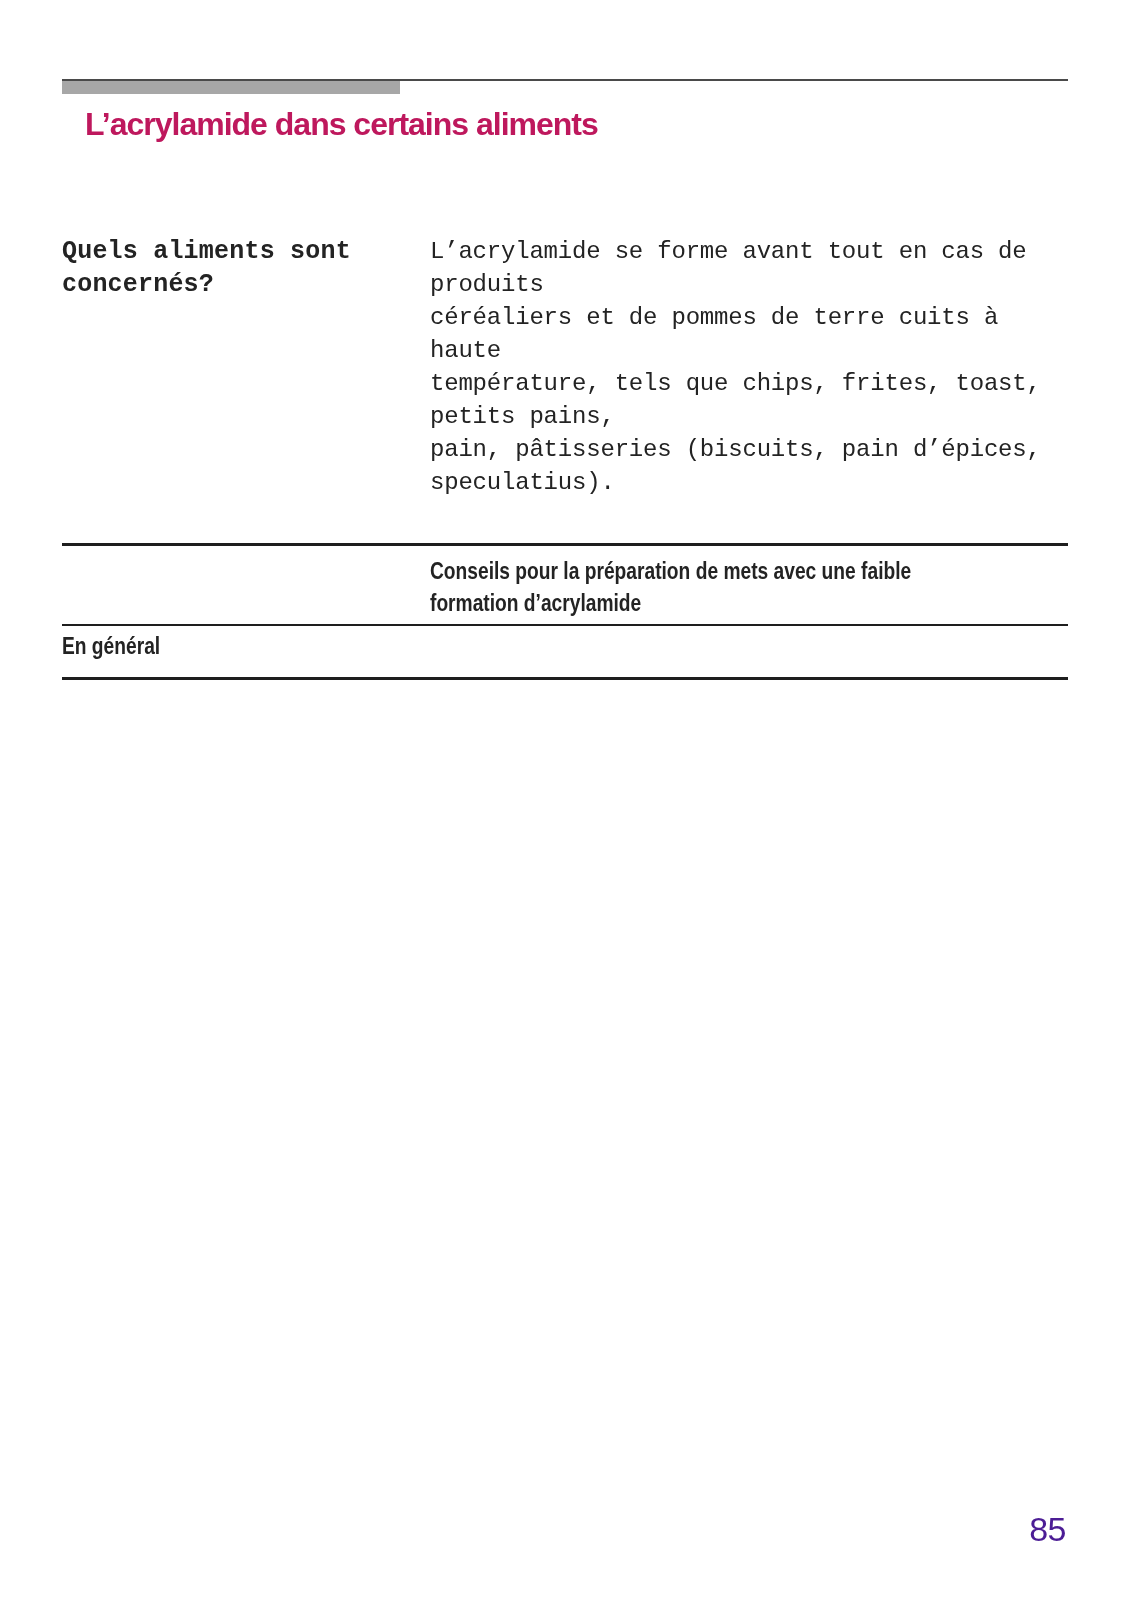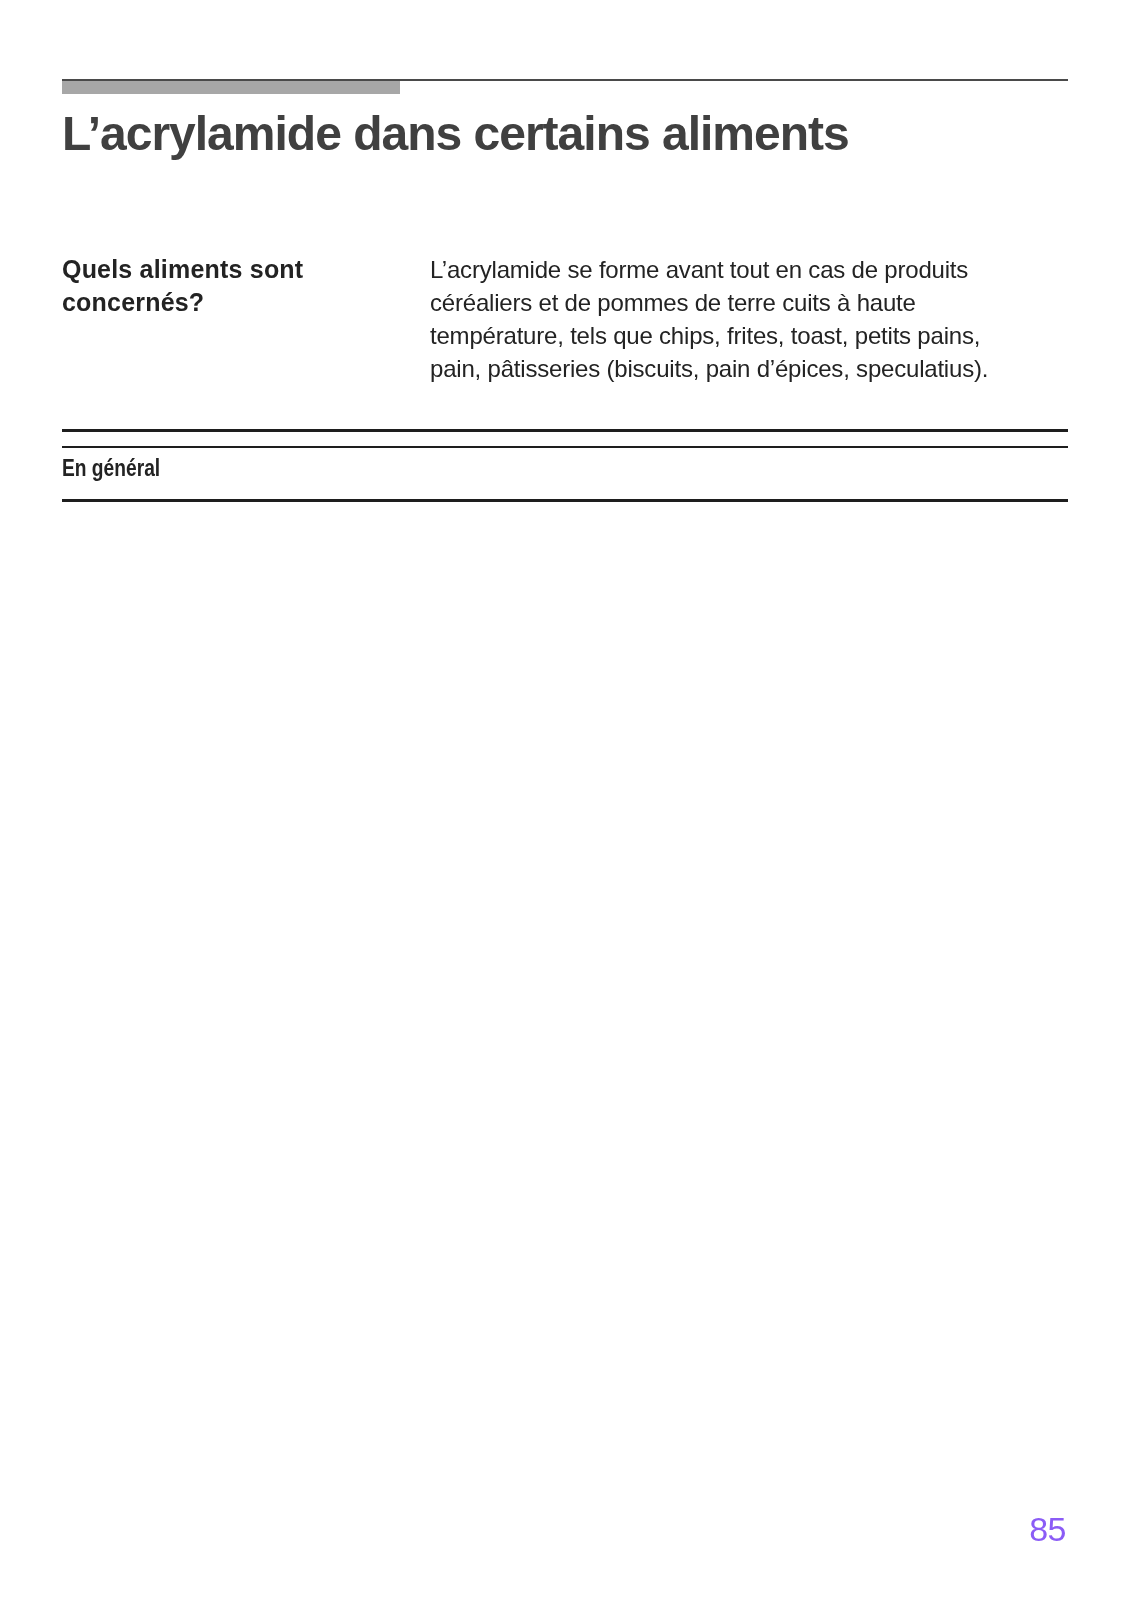--- a/index.html
+++ b/index.html
@@ -23,30 +23,30 @@
     color: var(--text);
     overflow: hidden;
   }
 
   
   .topbar { margin: 0 62px; padding-top: 79px; }
   .thin-rule { height: 2px; background: var(--top-rule); }
   .gray-bar { height: 13px; width: 338px; background: var(--bar-gray); }
 
   .title {
-    margin: 12px 62px 0;
-    font-size: 48px;
+    margin: 12px 85px 0;
+    font-size: 32px;
     font-weight: 700;
     letter-spacing: -1px;
     line-height: 1.15;
-    color: #404040;
+    color: #be185d;
   }
 
   
-  .intro { display: flex; margin: 92px 62px 0; }
+  .intro { display: flex; margin: 92px 62px 0; font-family: Liberation Mono, monospace; }
   .col-label { width: 368px; flex: none; }
   .col-content { flex: 1 1 auto; min-width: 0; }
   .question {
     font-size: 25px;
     font-weight: 700;
     line-height: 33px;
     letter-spacing: 0.2px;
     white-space: pre-line;
   }
   .answer {
@@ -80,21 +80,21 @@
   .bold { font-weight: 700; }
   .header-text { font-size: 24px; line-height: 32px; }
   .row-label, .cell-text { font-size: 24px; line-height: 31px; }
 
   .page-number {
     position: absolute;
     top: 1510px;
     right: 64px;
     font-size: 34px;
     letter-spacing: -0.5px;
-    color: #8b5cf6;
+    color: #4c1d95;
   }
 </style>
 </head>
 <body>
 
 <div class="page">
 
   <div class="topbar">
     <div class="thin-rule"></div>
     <div class="gray-bar"></div>
@@ -112,20 +112,24 @@
 céréaliers et de pommes de terre cuits à haute
 température, tels que chips, frites, toast, petits pains,
 pain, pâtisseries (biscuits, pain d’épices, speculatius).</div>
     </div>
   </div>
 
   <div class="advice-table">
 
     <div class="thead">
       <div class="col-label"></div>
+      <div class="col-content">
+        <div class="cond bold header-text">Conseils pour la préparation de mets avec une faible
+formation d’acrylamide</div>
+      </div>
     </div>
 
     <div class="trow">
       <div class="col-label">
         <div class="cond bold row-label">En général</div>
       </div>
     </div>
 
 
 

